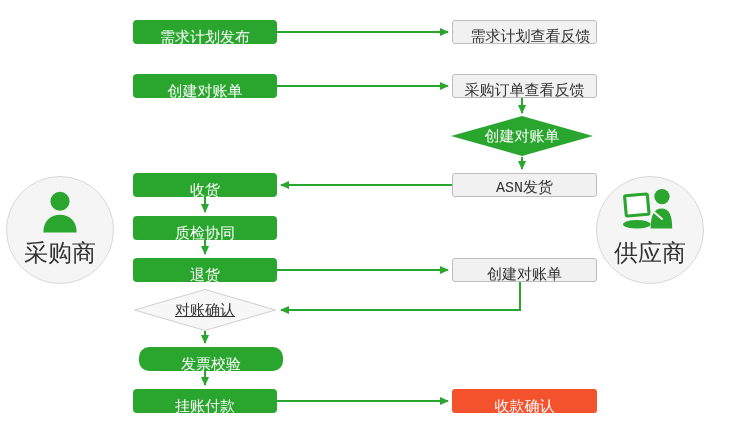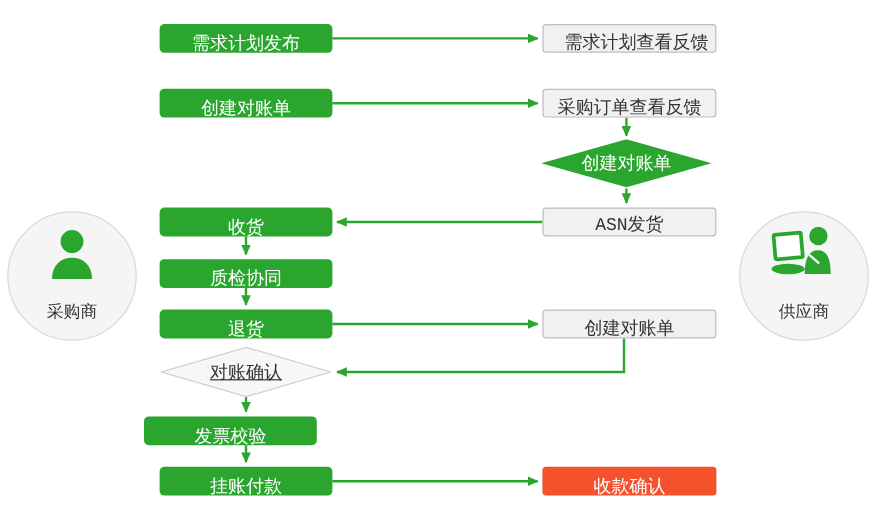--- a/index.html
+++ b/index.html
@@ -23,21 +23,21 @@
   .diamond-green polygon{fill:var(--green,#2aa62f);}
   .diamond-green .dlabel{color:var(--text-white,#fff);}
   .diamond-gray polygon{fill:var(--diamond-gray-bg,#f7f7f7);stroke:var(--diamond-gray-border,#cfcfcf);stroke-width:1;}
   .diamond-gray .dlabel{color:var(--text-dark,#333);text-decoration:underline;}
   .actor{position:absolute;width:108px;height:108px;border-radius:50%;
         background:var(--circle-bg,#f5f5f5);border:1px solid var(--circle-border,#d8d8d8);
         display:flex;flex-direction:column;align-items:center;justify-content:flex-end;box-sizing:border-box;}
   .actor .icon{position:absolute;top:10px;left:0;width:100%;display:flex;justify-content:center;}
   .actor .icon svg .fillg{fill:var(--green,#2aa62f);}
   .actor .icon svg .strokeg{stroke:var(--green,#2aa62f);fill:#fff;}
-  .actor .alabel{position:relative;margin-bottom:14px;font-size:14px;color:var(--text-dark,#333);}
+  .actor .alabel{position:relative;margin-bottom:14px;font-size:24px;color:var(--text-dark,#333);}
 </style>
 </head>
 <body>
 
 <div class="canvas">
 
   <svg id="connectors" viewBox="0 0 731 436" xmlns="http://www.w3.org/2000/svg">
     <defs>
       <marker id="arrow" markerUnits="userSpaceOnUse" markerWidth="9" markerHeight="8" refX="8" refY="4" orient="auto">
         <path d="M0,0 L9,4 L0,8 Z"></path>
@@ -71,21 +71,21 @@
   </div>
   <div class="node node-green" style="left:133px;top:258px;">
     <span>退货</span>
   </div>
   <div class="diamond diamond-gray" style="left:134px;top:289px;height:42px;">
     <svg viewBox="0 0 142 42" preserveAspectRatio="none">
       <polygon points="71,0.5 141.5,21 71,41.5 0.5,21"></polygon>
     </svg>
     <span class="dlabel">对账确认</span>
   </div>
-  <div class="node node-green" style="left:120px;top:347px;">
+  <div class="node node-green" style="left:139px;top:347px;border-radius:10px;">
     <span>发票校验</span>
   </div>
   <div class="node node-green" style="left:133px;top:389px;">
     <span>挂账付款</span>
   </div>
 
   <div class="node node-gray" style="left:452px;top:20px;padding-left:12px;">
     <span>需求计划查看反馈</span>
   </div>
   <div class="node node-gray" style="left:452px;top:74px;">
@@ -110,21 +110,21 @@
   <div class="actor" style="left:6px;top:176px;">
     <span class="icon">
       <svg width="52" height="52" viewBox="0 0 24 24">
         <circle class="fillg" cx="12" cy="6.6" r="4.4"></circle>
         <path class="fillg" d="M4.3,21 c0,-5.4 3.4,-8.2 7.7,-8.2 s7.7,2.8 7.7,8.2 z"></path>
       </svg>
     </span>
     <span class="alabel">采购商</span>
   </div>
 
-  <div class="actor" style="left:616px;top:176px;">
+  <div class="actor" style="left:596px;top:176px;">
     <span class="icon">
       <svg width="58" height="48" viewBox="0 0 48 40">
         <ellipse class="fillg" cx="13" cy="31" rx="11.5" ry="3.6"></ellipse>
         <rect class="strokeg" x="3.5" y="6.5" width="19" height="17" rx="1" transform="rotate(-5 13 15)" stroke-width="2.6"></rect>
         <circle class="fillg" cx="34" cy="8" r="6.4"></circle>
         <path class="fillg" d="M24.5,34.5 c0,-10.5 2.8,-16.5 9.2,-16.5 c6.2,0 8.8,5.5 8.8,16.5 z"></path>
         <path d="M27.5,21 l7,6" stroke="#ffffff" stroke-width="1.6" fill="none"></path>
       </svg>
     </span>
     <span class="alabel">供应商</span>

